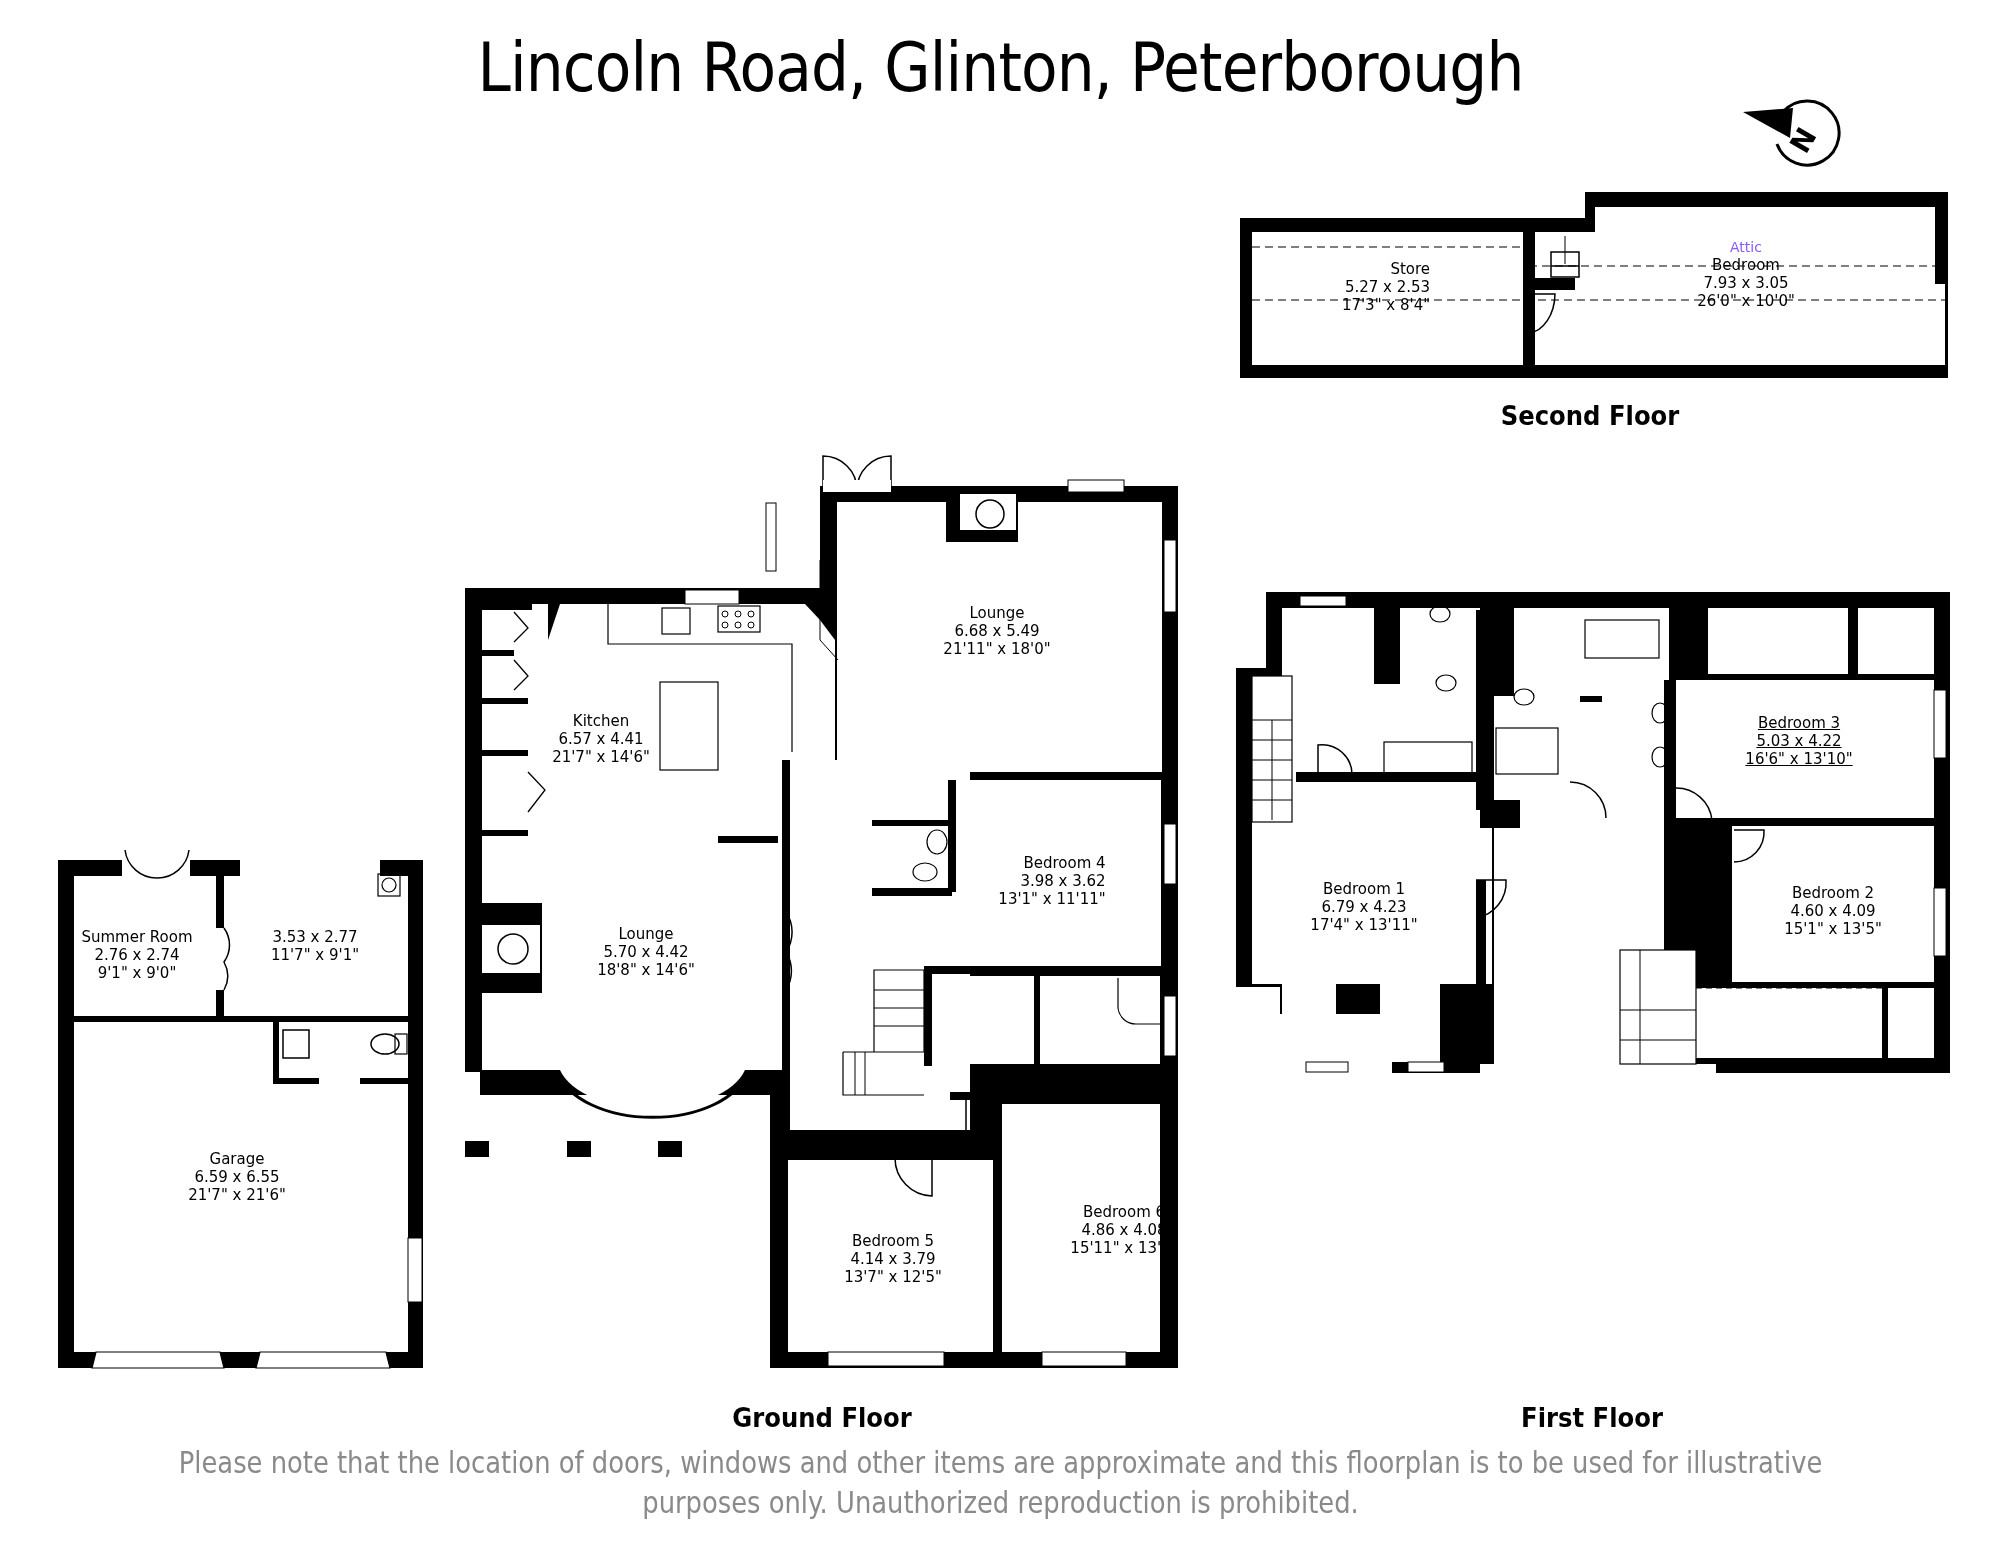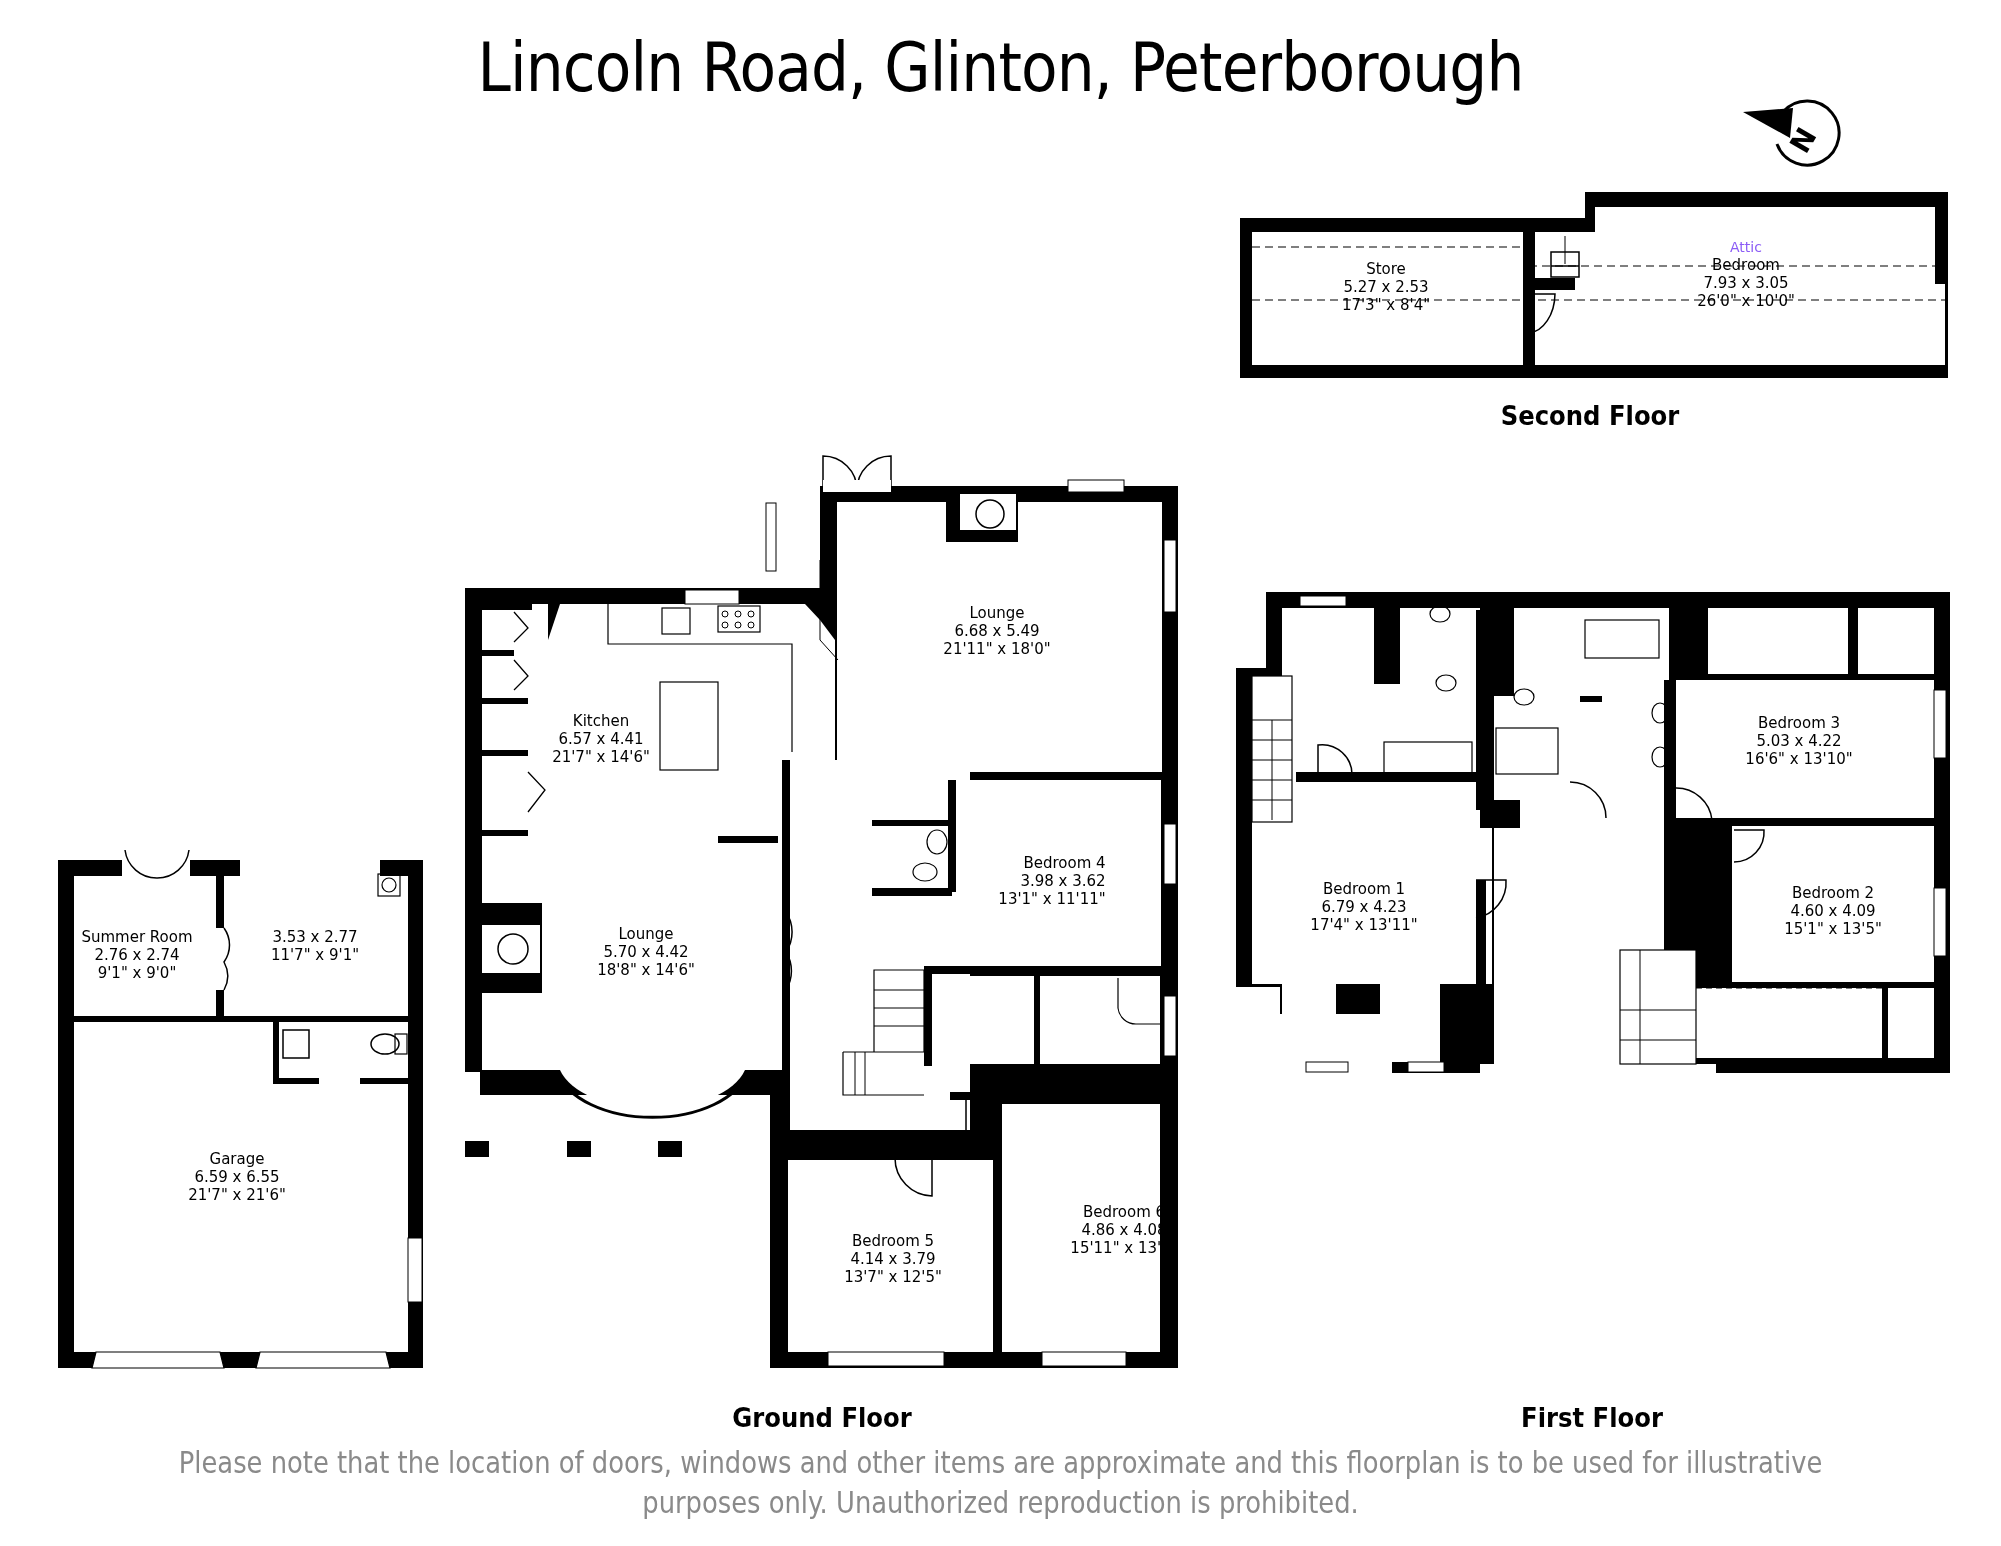--- a/index.html
+++ b/index.html
@@ -248,21 +248,21 @@
       <path d="M1318 776 V745 A30 30 0 0 1 1352 776" stroke-width="1.5"></path>
       <path d="M1734 830 H1764 A30 30 0 0 1 1734 862" stroke-width="1.5"></path>
       <path d="M1676 788 A36 36 0 0 1 1712 820" stroke-width="1.5"></path>
       <path d="M1570 782 A36 36 0 0 1 1606 818" stroke-width="1.5"></path>
       <path d="M1476 880 H1506 A36 36 0 0 1 1476 918" stroke-width="1.5"></path>
       <rect x="1480" y="800" width="40" height="28" fill="#000" stroke="none"></rect>
     </g>
   </g>
 </svg>
 
-<div class="room-label" style="left:1386px; top:260px;">
+<div class="room-label" style="left:1386px; top:260px;text-align:right;">
   <span class="name">Store</span>
   <span class="m">5.27 x 2.53</span>
   <span class="ft">17'3" x 8'4"</span>
 </div>
 <div class="room-label" style="left:1746px; top:238px;">
   <span class="pre">Attic</span>
   <span class="name">Bedroom</span>
   <span class="m">7.93 x 3.05</span>
   <span class="ft">26'0" x 10'0"</span>
 </div>
@@ -313,21 +313,21 @@
 <div class="room-label" style="left:1356px; top:880px;margin-left:8px;">
   <span class="name">Bedroom 1</span>
   <span class="m">6.79 x 4.23</span>
   <span class="ft">17'4" x 13'11"</span>
 </div>
 <div class="room-label" style="left:1833px; top:876px;margin-top:8px;">
   <span class="name">Bedroom 2</span>
   <span class="m">4.60 x 4.09</span>
   <span class="ft">15'1" x 13'5"</span>
 </div>
-<div class="room-label" style="left:1799px; top:714px;">
+<div class="room-label" style="left:1799px; top:714px;text-decoration:underline;">
   <span class="name">Bedroom 3</span>
   <span class="m">5.03 x 4.22</span>
   <span class="ft">16'6" x 13'10"</span>
 </div>
 
 <div class="floor-label" style="left:1490px; top:400px; width:200px;">Second Floor</div>
 <div class="floor-label" style="left:722px; top:1402px; width:200px;">Ground Floor</div>
 <div class="floor-label" style="left:1492px; top:1402px; width:200px;">First Floor</div>
 
 <div class="disclaimer">

